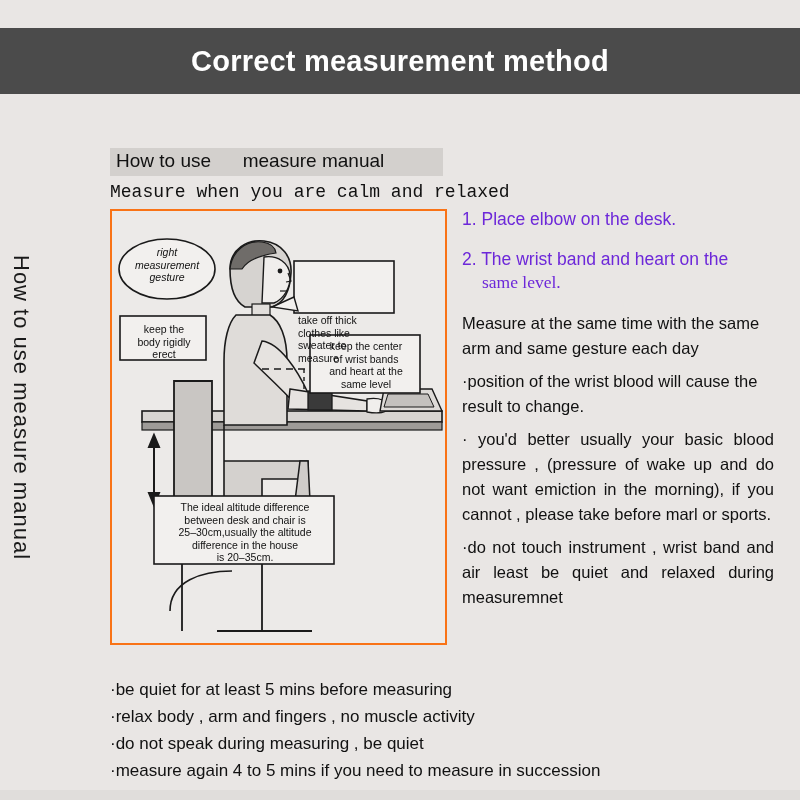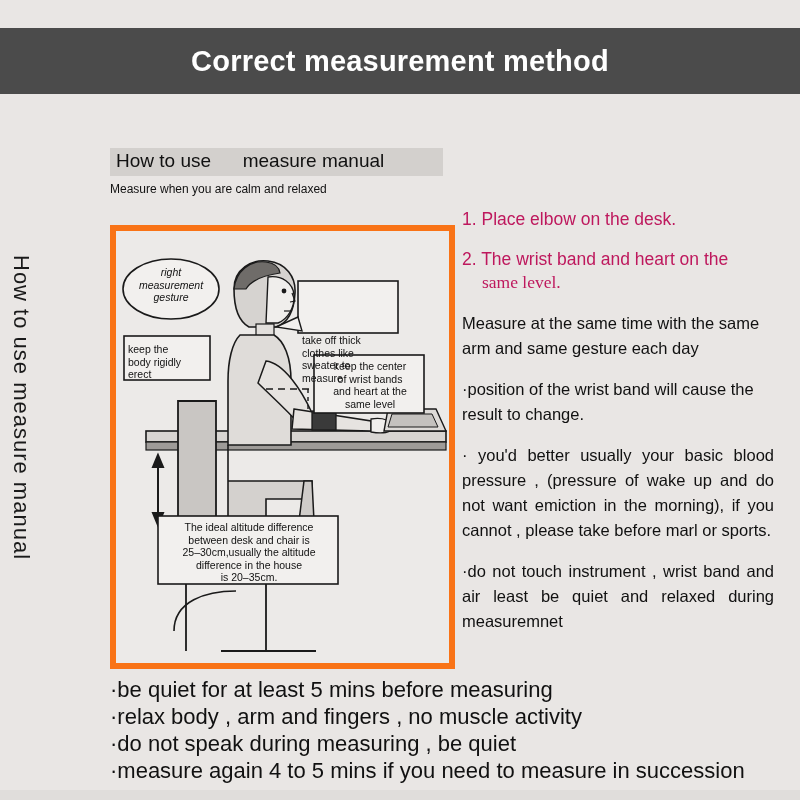--- a/index.html
+++ b/index.html
@@ -65,74 +65,76 @@
     position: absolute;
     left: 116px; top: 150px;
     font-size: 19px;
     color: #111;
     white-space: pre;
   }
 
   .measure-calm {
     position: absolute;
     left: 110px; top: 182px;
-    font-size: 12px;
-    color: #111;
+    font-size: 18px;
+    color: #111;
+    font-family: Liberation Mono, monospace;
   }
 
   
   .illus {
     position: absolute;
-    left: 110px; top: 225px;
+    left: 110px; top: 209px;
     width: 333px; height: 432px;
-    border: 6px solid #f97316;
+    border: 2px solid #f97316;
     background: #eceae8;
     overflow: hidden;
   }
   .illus svg { display:block; }
 
   .callout-text {
     position: absolute;
     font-size: 10.5px;
     line-height: 12.5px;
     color: #111;
+    text-align: center;
     pointer-events: none;
   }
   .callout-left { text-align: center; }
 
   
   .right-col {
     position: absolute;
     left: 462px;
     top: 208px;
     width: 312px;
   }
   .num-item {
     font-size: 17.5px;
-    color: #be185d;
+    color: #6d28d9;
     margin-bottom: 17px;
     line-height: 23px;
   }
   .num-item .indent { display:block; padding-left: 20px; font-family: Liberation Serif, serif; }
 
   .para {
     font-size: 16.5px;
     line-height: 25px;
     color: #111;
-    margin-top: 16px;
+    margin-top: 8px;
   }
   .para.just { text-align: justify; text-align-last: left; }
 
   
   .bottom-list {
     position: absolute;
     left: 110px;
     top: 676px;
     width: 600px;
-    font-size: 22px;
+    font-size: 17px;
     line-height: 27px;
     color: #111;
   }
   .bottom-list div { white-space: nowrap; }
 
   
   .bottom-strip {
     position: absolute;
     left: 0; bottom: 0;
     width: 800px; height: 10px;
@@ -264,21 +266,21 @@
     </div>
 
     <div class="num-item">
       <span>2.</span>
       <span>The wrist band and heart on the</span>
       <span class="indent">same level.</span>
     </div>
 
 
     <div class="para">Measure at the same time with the same arm and same gesture each day</div>
-    <div class="para">·position of the wrist band will cause the result to change.</div>
+    <div class="para">·position of the wrist blood will cause the result to change.</div>
     <div class="para just">· you'd better usually your basic blood pressure , (pressure of wake up and do not want emiction in the morning), if you cannot , please take before marl or sports.</div>
     <div class="para just">·do not touch instrument , wrist band and air least be quiet and relaxed during measuremnet</div>
   </div>
 
   <div class="bottom-list">
     <div>·be quiet for at least 5 mins before measuring</div>
     <div>·relax body , arm and fingers , no muscle activity</div>
     <div>·do not speak during measuring , be quiet</div>
     <div>·measure again 4 to 5 mins if you need to measure in succession</div>
   </div>

